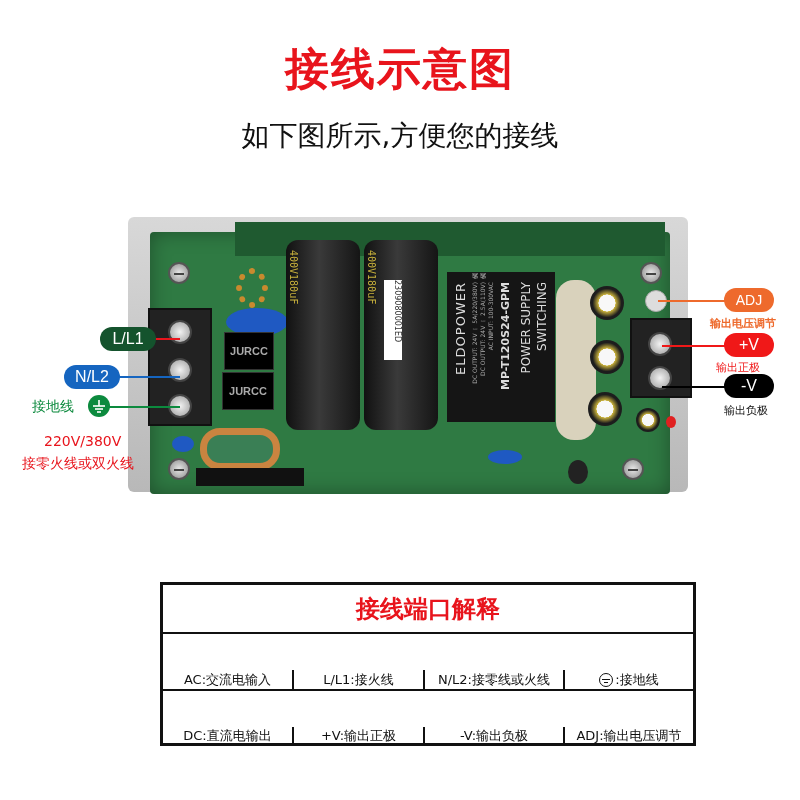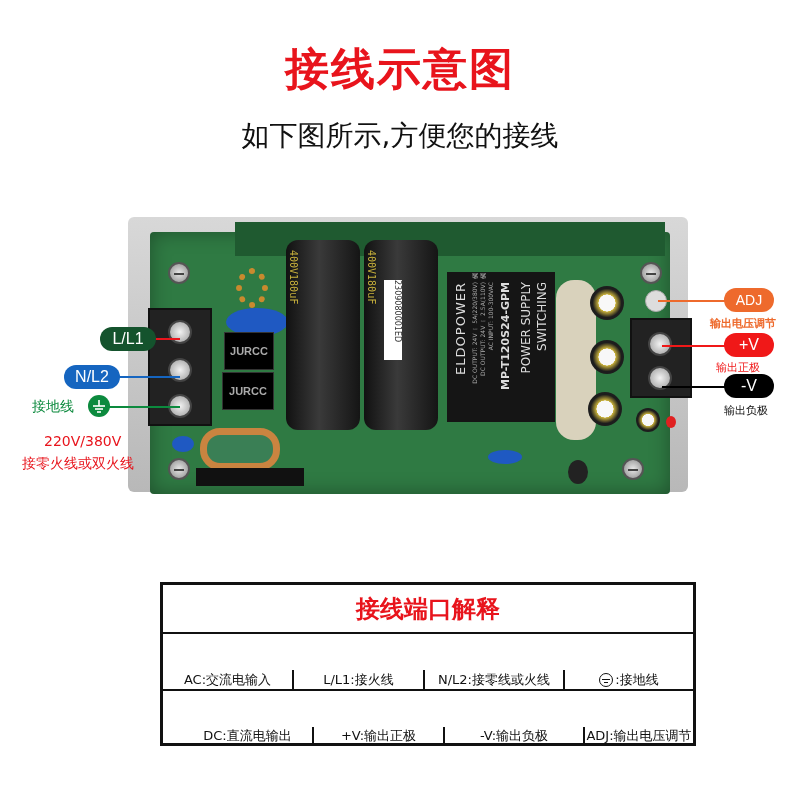--- a/index.html
+++ b/index.html
@@ -29,21 +29,21 @@
   
   .pill { height:24px; border-radius:12px; color:#fff; font-size:16px; display:flex; align-items:center; justify-content:center; font-family:"Liberation Sans", sans-serif; }
   .line { height:2px; }
   .ground-icon { width:22px; height:22px; border-radius:50%; background:#0c8a3e; display:flex; align-items:center; justify-content:center; }
   .note { font-size:12px; white-space:nowrap; }
 
   
   .table { left:160px; top:582px; width:536px; height:164px; border:3px solid #111; }
   .table-head { height:49px; border-bottom:2px solid #111; display:flex; align-items:center; justify-content:center; color:#e8141c; font-size:24px; font-weight:bold; }
   .table-row { display:flex; height:55px; }
-  .table-row + .table-row { border-top:2px solid #111;padding-left:20px; }
+  .table-row + .table-row { border-top:2px solid #111; }
   .cell { border-right:2px solid #111; display:flex; align-items:center; justify-content:center; font-size:13px; color:#111; white-space:nowrap;margin-top:36px; }
   .cell:last-child { border-right:none; }
   .c1 { width:131px; } .c2 { width:131px; } .c3 { width:140px; } .c4 { flex:1; }
   .gnd-small { display:inline-block; width:14px; height:14px; border:1px solid #111; border-radius:50%; position:relative; margin-right:2px; vertical-align:middle; }
   .gnd-small i { position:absolute; left:2px; right:2px; height:1px; background:#111; }
 </style>
 </head>
 <body>
 
 <div class="abs title">接线示意图</div>

